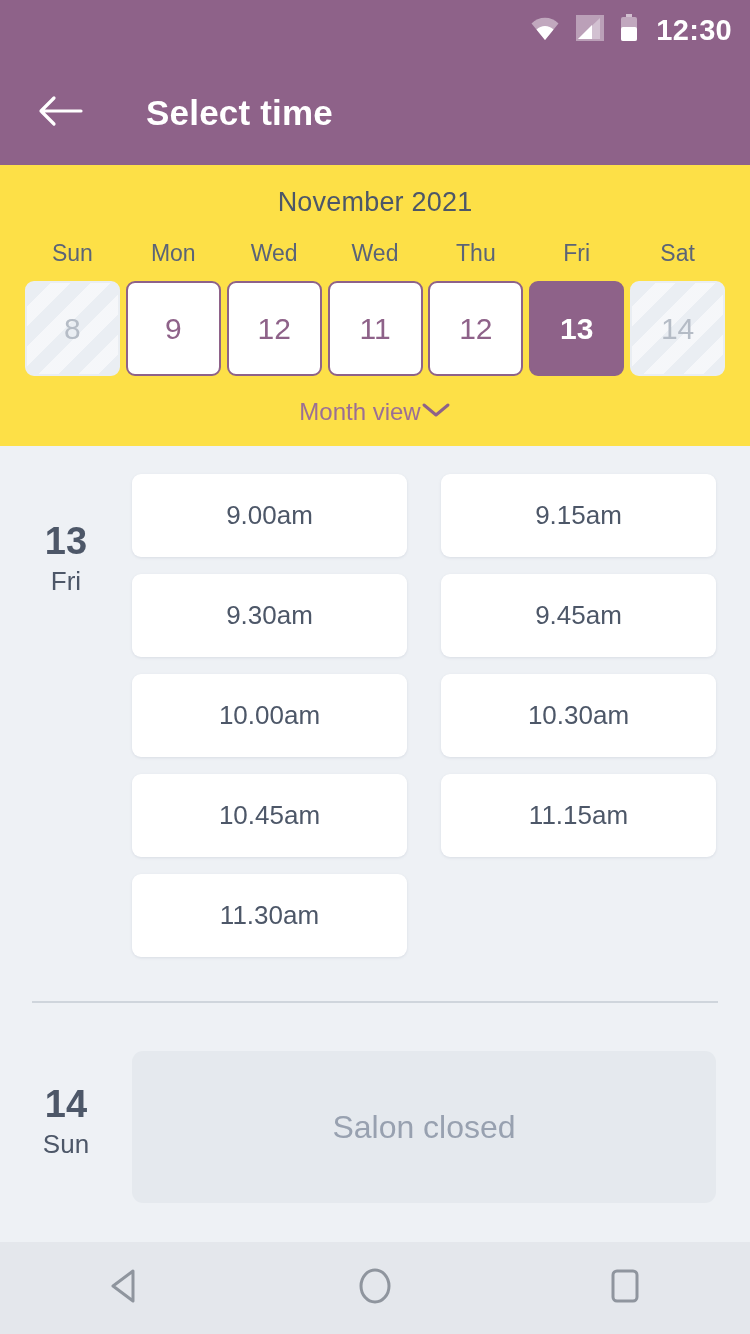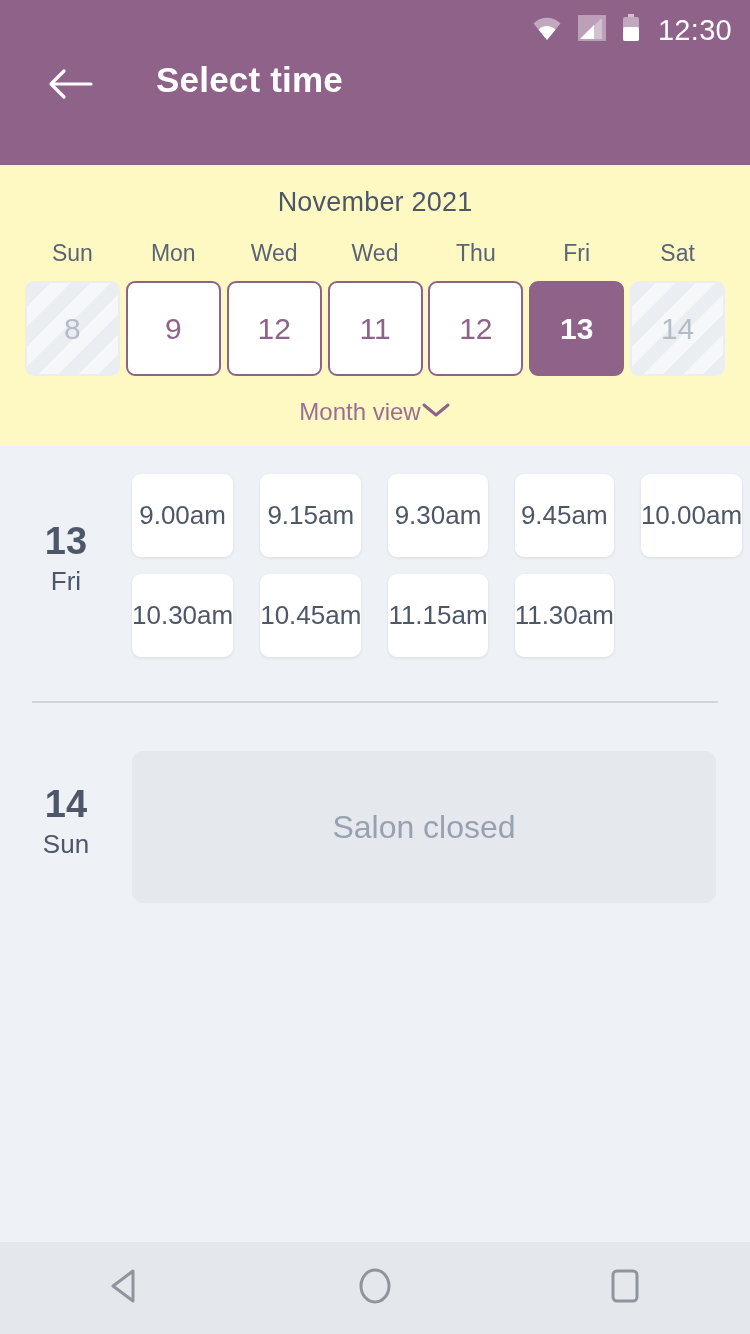--- a/index.html
+++ b/index.html
@@ -29,54 +29,54 @@
     justify-content: flex-end;
     padding-right: 18px;
     gap: 14px;
     flex: 0 0 auto;
   }
   .status-icons { display: flex; align-items: center; gap: 16px; }
   .st-icon { display: block; }
   .status-time {
     color: #ffffff;
     font-size: 29px;
-    font-weight: normal;
+    font-weight: bold;
     letter-spacing: 0.3px;
     line-height: 1;
     margin-left: 4px;
   }
 
   
   .app-bar {
     height: 105px;
     background: #8e6289;
     display: flex;
-    align-items: flex-start;
-    padding-left: 44px;
+    align-items: center;
+    padding-left: 34px;
     flex: 0 0 auto;
   }
   .back-btn {
     width: 52px;
     height: 52px;
     display: flex;
     align-items: center;
     justify-content: center;
     cursor: pointer;
   }
   .app-title {
     color: #ffffff;
     font-size: 35px;
     font-weight: bold;
     margin-left: 60px;
     letter-spacing: 0.2px;
   }
 
   
   .calendar-panel {
-    background: #fef9c3;
+    background: #fde047;
     padding: 22px 0 20px 0;
     flex: 0 0 auto;
   }
   .month-title {
     text-align: center;
     font-size: 27px;
     color: #4d5768;
     letter-spacing: 0.2px;
     margin-bottom: 22px;
   }
@@ -171,22 +171,22 @@
     line-height: 1.05;
   }
   .day-dow {
     font-size: 26px;
     color: #4d5768;
     margin-top: 4px;
   }
   .slots-grid {
     flex: 1 1 auto;
     display: grid;
-    grid-template-columns: repeat(5, 1fr);
-    gap: 17px 27px;
+    grid-template-columns: repeat(2, 1fr);
+    gap: 17px 34px;
     padding-right: 0;
   }
   .slot {
     height: 83px;
     background: #ffffff;
     border-radius: 9px;
     display: flex;
     align-items: center;
     justify-content: center;
     font-size: 26px;

